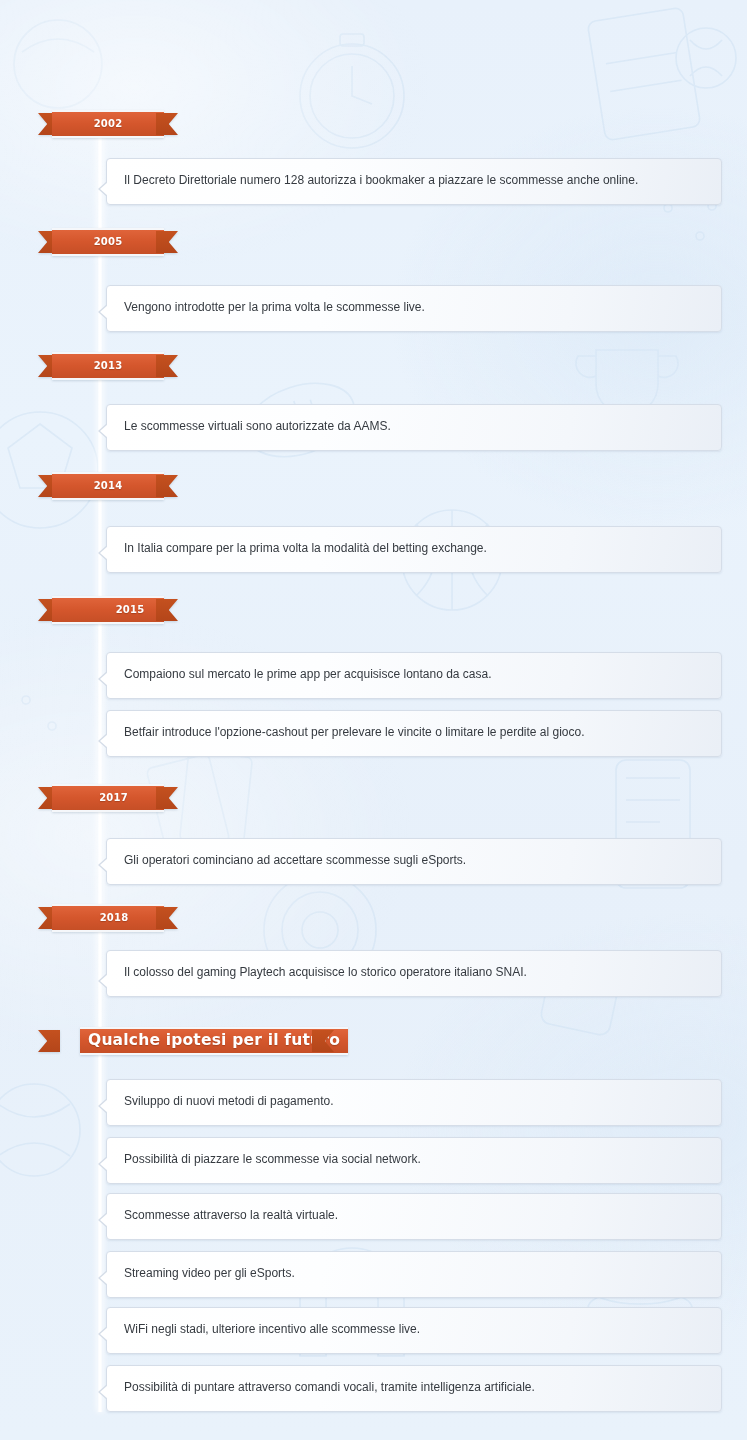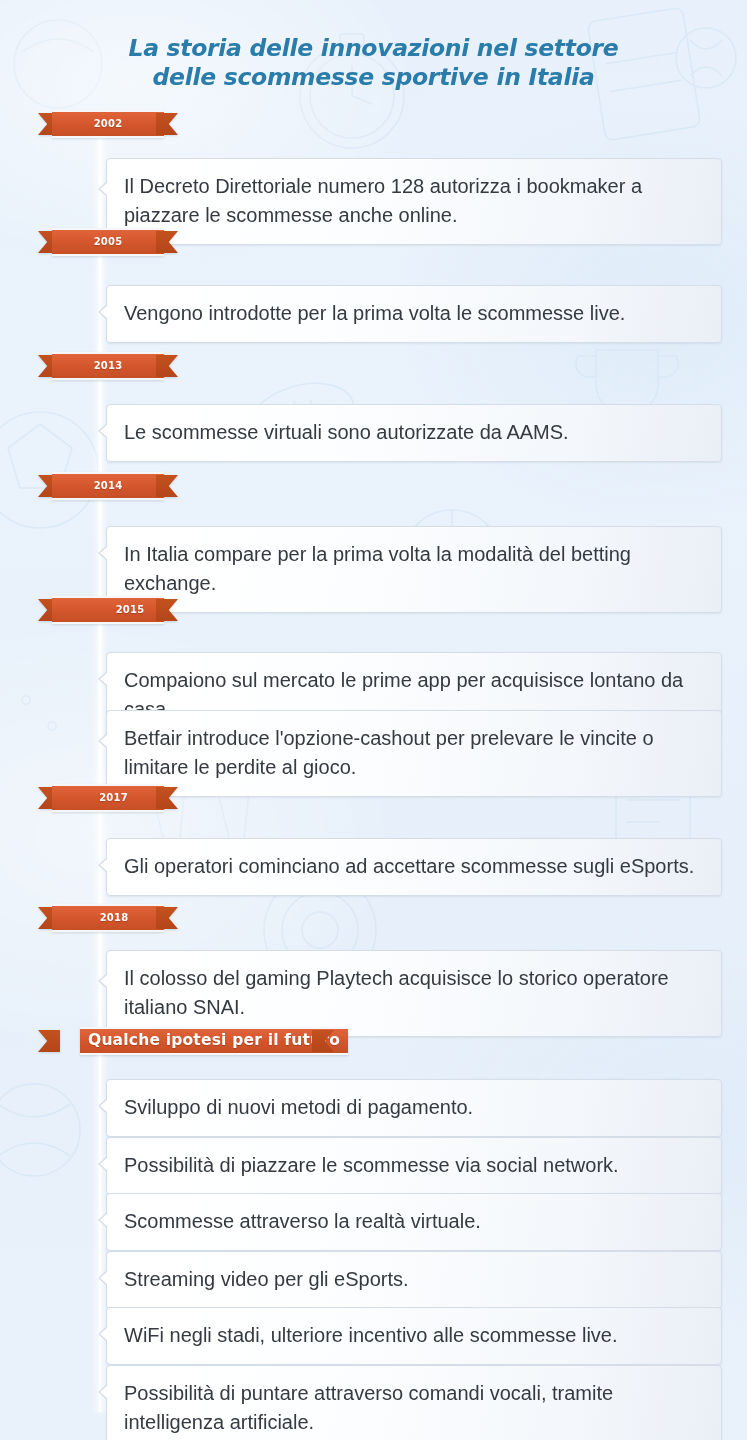--- a/index.html
+++ b/index.html
@@ -133,21 +133,21 @@
     left: 106px;
     width: 616px;
     box-sizing: border-box;
     background: linear-gradient(100deg, #ffffff 0%, #fdfeff 35%, #f4f7fb 75%, #eaeff6 100%);
     border: 1px solid #d5dde8;
     border-radius: 4px;
     box-shadow: 0 1px 2px rgba(60,90,130,0.10);
     padding: 13px 16px 14px 17px;
     color: #353a40;
     font-family: "Liberation Sans", sans-serif;
-    font-size: 20px;
+    font-size: 12px;
     line-height: 1.46;
     z-index: 4;
   }
   .bubble .btext { display: block; }
 
   
   .bubble::before {
     content: "";
     position: absolute;
     left: -9px;
@@ -231,24 +231,20 @@
         <circle cx="712" cy="206" r="4"></circle>
       <circle cx="668" cy="208" r="4"></circle>
         <circle cx="700" cy="236" r="4"></circle>
       <circle cx="26" cy="700" r="4"></circle>
         <circle cx="52" cy="726" r="4"></circle>
     </g>
   </svg>
 
   <div id="bg-wash"></div>
 
-  <h1 class="title">
-    <span class="tline">La storia delle innovazioni nel settore</span>
-    <span class="tline">delle scommesse sportive in Italia</span>
-  </h1>
 
   <div class="spine"></div>
 
   <div id="timeline-root">
       <div class="ribbon" style="top: 110px; width: 140px;">
         <span class="tail-l"></span>
         <div class="rib-body" style="width: 112px;">
           <span class="rib-label">2002</span>
         </div>
         <span class="tail-r" style="left: 118px;"></span>

